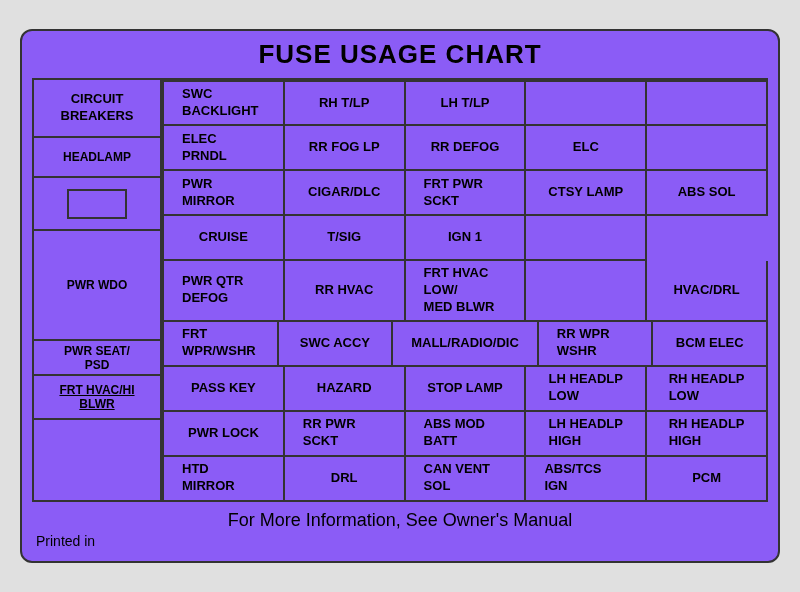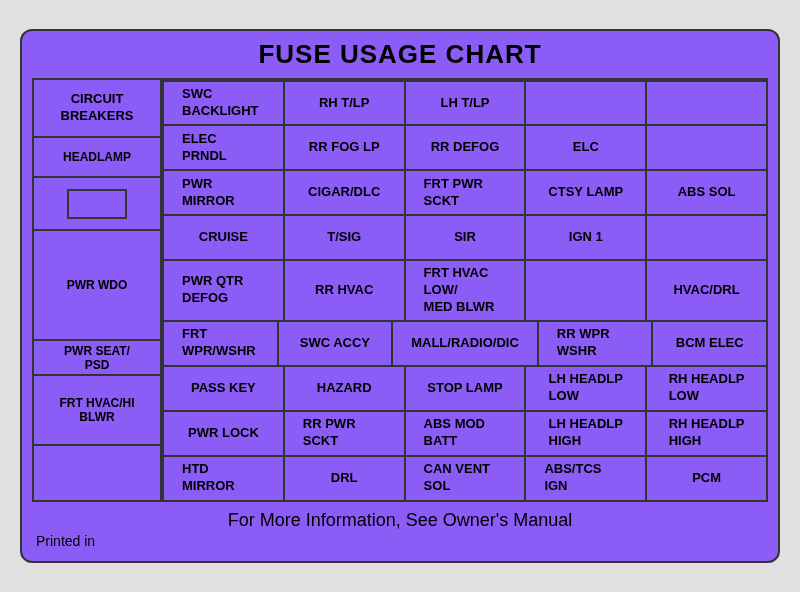--- a/index.html
+++ b/index.html
@@ -123,21 +123,21 @@
   <div class="chart-layout">
 
     <div class="left-col">
       <div class="cb-header">CIRCUIT<br>BREAKERS</div>
       <div class="cb-item" style="height:40px;">HEADLAMP</div>
       <div class="cb-item" style="height:53px;">
         <div class="cb-box"></div>
       </div>
       <div class="cb-item" style="height:110px;">PWR WDO</div>
       <div class="cb-item" style="height:35px;">PWR SEAT/<br>PSD</div>
-      <div class="cb-item" style="height:70px;">FRT HVAC/HI<br>BLWR</div>
+      <div class="cb-item" style="height:44px;text-decoration:underline;">FRT HVAC/HI<br>BLWR</div>
       <div class="cb-item" style="height:47px; flex:1;"></div>
     </div>
 
     <div class="right-col">
 
       <div class="grid-row">
         <div class="cell">SWC BACKLIGHT</div>
         <div class="cell">RH T/LP</div>
         <div class="cell">LH T/LP</div>
         <div class="cell"></div>
@@ -156,21 +156,20 @@
         <div class="cell">PWR MIRROR</div>
         <div class="cell">CIGAR/DLC</div>
         <div class="cell">FRT PWR SCKT</div>
         <div class="cell">CTSY LAMP</div>
         <div class="cell">ABS SOL</div>
       </div>
 
       <div class="grid-row">
         <div class="cell">CRUISE</div>
         <div class="cell">T/SIG</div>
-        <div class="cell">SIR</div>
         <div class="cell">IGN 1</div>
         <div class="cell"></div>
       </div>
 
       <div class="grid-row">
         <div class="cell">PWR QTR DEFOG</div>
         <div class="cell">RR HVAC</div>
         <div class="cell">FRT HVAC LOW/<br>MED BLWR</div>
         <div class="cell"></div>
         <div class="cell">HVAC/DRL</div>

